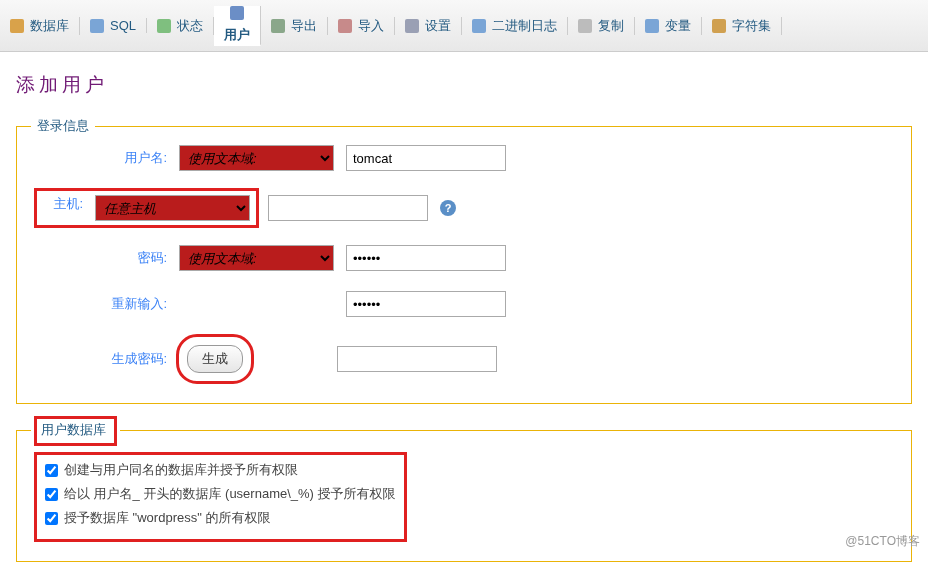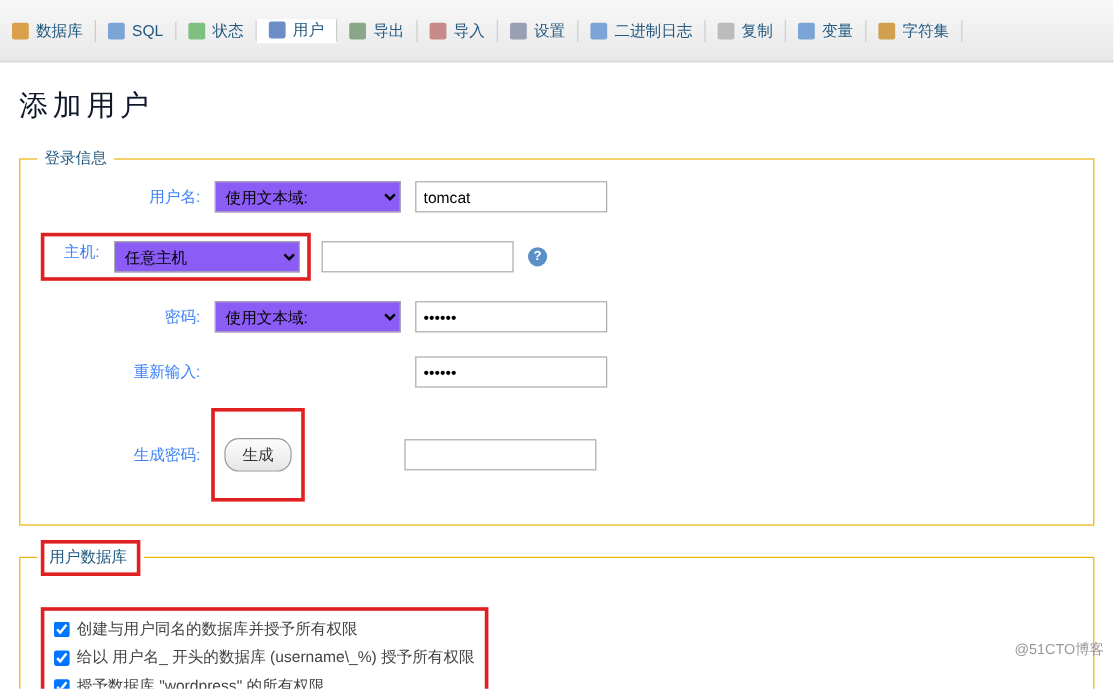--- a/index.html
+++ b/index.html
@@ -28,27 +28,28 @@
       cursor: pointer;
       color: #235a81;
       gap: 6px;
       white-space: nowrap;
     }
     .tab.active {
       background: #fff;
       border-bottom: 2px solid #fff;
       margin-bottom: -1px;
       color: #235a81;
-      font-weight: normal;
+      font-weight: bold;
+      flex-direction: column;
     }
     .content { padding: 20px 16px; }
     h2 {
-      font-size: 24px;
+      font-size: 19px;
       font-weight: normal;
-      color: #0f172a;
+      color: #701a75;
       letter-spacing: 4px;
       margin-bottom: 28px;
     }
     .fieldset {
       border: 1px solid #eab308;
       padding: 18px 20px 22px 20px;
       margin-bottom: 26px;
       position: relative;
     }
     .legend {
@@ -68,23 +69,24 @@
     }
     .label {
       width: 130px;
       text-align: right;
       color: #3b82f6;
     }
     select.sel {
       width: 155px;
       height: 26px;
       border: 1px solid #aaa;
-      background: #8b5cf6;
+      background: #b91c1c;
       padding: 2px 4px;
       font-size: 13px;
+      font-style: italic;
     }
     input.txt {
       width: 160px;
       height: 26px;
       border: 1px solid #aaa;
       padding: 2px 6px;
       font-size: 13px;
     }
     .redbox {
       outline: 3px solid #e02020;
@@ -127,21 +129,21 @@
     .ic-status { background:#7fbf7f; border-radius:2px; }
     .ic-user { background:#6b8ec6; border-radius:2px; }
     .ic-export { background:#8aa78a; border-radius:2px; }
     .ic-import { background:#c78a8a; border-radius:2px; }
     .ic-settings { background:#9aa0b4; border-radius:2px; }
     .ic-binlog { background:#7aa5d6; border-radius:2px; }
     .ic-repl { background:#bcbcbc; border-radius:2px; }
     .ic-var { background:#7aa5d6; border-radius:2px; }
     .ic-charset { background:#d0a050; border-radius:2px; }
     .host-block{ display:inline-flex; gap:12px; padding:4px 6px; }
-    .gen-block{ display:inline-block; padding:22px 8px; }
+    .gen-block{ display:inline-block; padding:8px 8px;border-radius:18px; }
     .db-block{ display:inline-block; padding:2px 8px 4px 4px; }
   </style>
 </head>
 <body>
 
 <div class="tabbar">
   <div class="tab">
       <span class="ic ic-db"></span>
       <span>数据库</span>
     </div>
@@ -233,21 +235,21 @@
       </span>
       <span style="flex:0 0 62px;"></span>
       <input class="txt" type="text" value="" style="">
     </div>
   </div>
 
   <div class="fieldset" style="padding-top:24px;">
     <div class="legend" style="top:-12px;">
       <span class="db-block redbox">用户数据库</span>
     </div>
-    <div class="checks redbox" style="padding:6px 8px; display:inline-block;margin-top:20px;">
+    <div class="checks redbox" style="padding:6px 8px; display:inline-block;">
       <label>
         <input type="checkbox" checked="" style="">
         <span>创建与用户同名的数据库并授予所有权限</span>
       </label>
       <label>
         <input type="checkbox" checked="" style="">
         <span>给以 用户名_ 开头的数据库 (username\_%) 授予所有权限</span>
       </label>
       <label>
         <input type="checkbox" checked="" style="">

